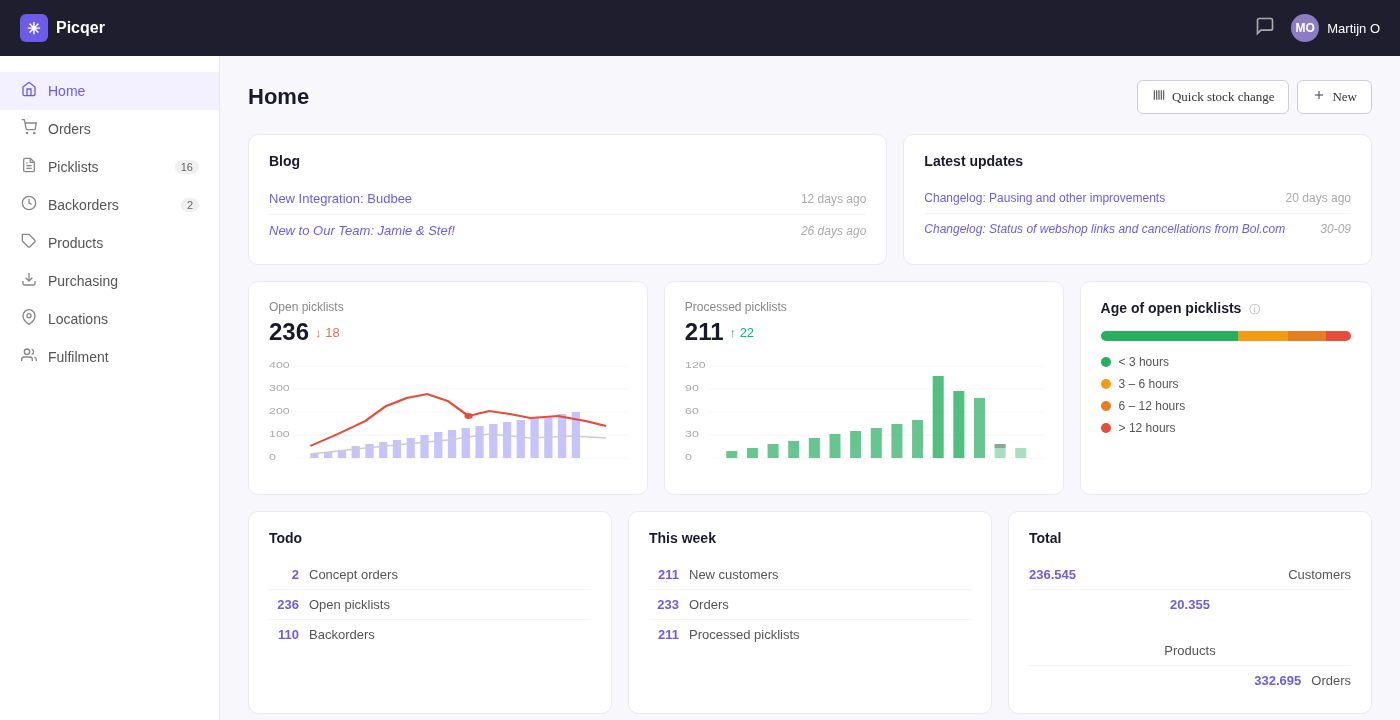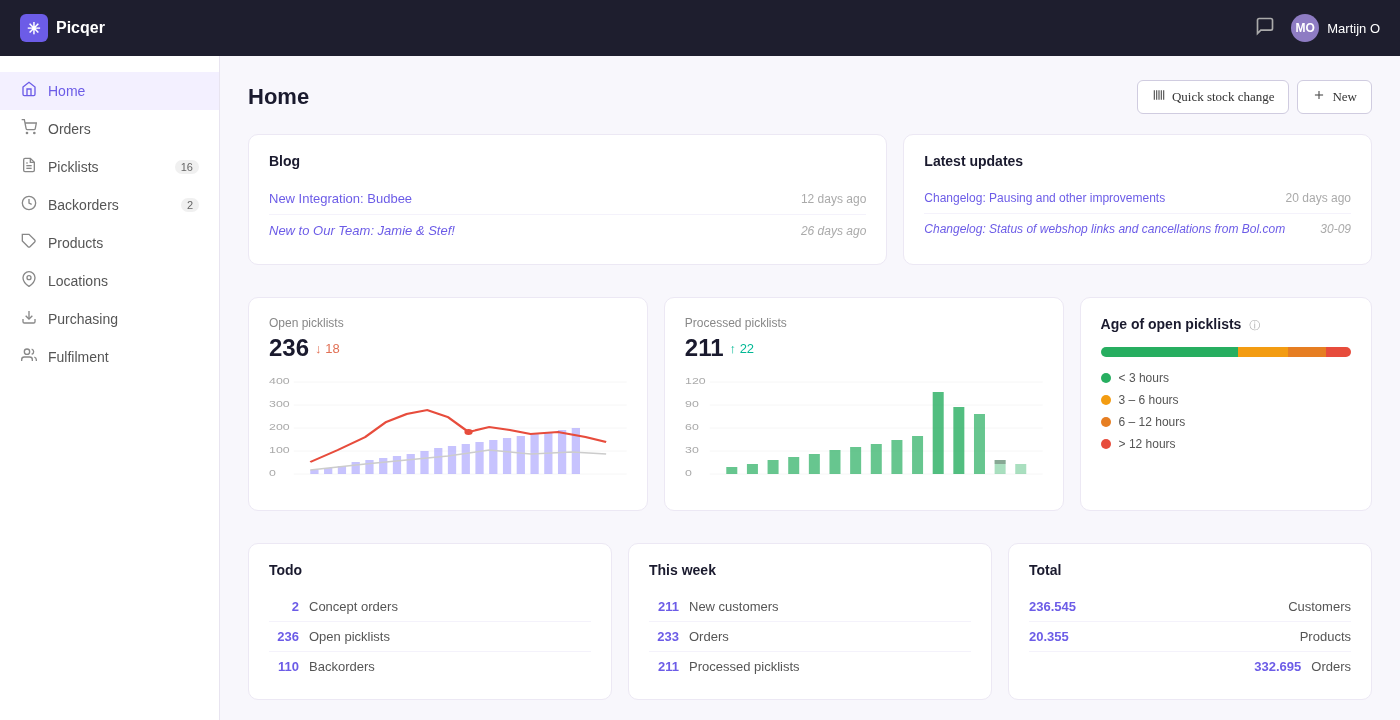--- a/index.html
+++ b/index.html
@@ -49,21 +49,21 @@
     
     .page-header {
       display: flex; align-items: center; margin-bottom: 20px;
     }
     .page-title { font-size: 22px; font-weight: 700; color: #1a1a2e; flex: 1; }
     .header-actions { display: flex; gap: 8px; }
     .btn { display: flex; align-items: center; gap: 6px; padding: 7px 14px; border-radius: 6px; border: 1px solid #d0cce0; background: white; cursor: pointer; font-size: 13px; color: #333; font-weight: 500; font-family: Liberation Serif, serif; }
     .btn-icon { font-size: 14px; }
 
     
-    .cards-row { display: flex; gap: 16px; margin-bottom: 32px; }
+    .cards-row { display: flex; gap: 16px; margin-bottom: 16px; }
 
     
     .card { background: white; border-radius: 10px; padding: 18px 20px; border: 1px solid #ece8f4; }
     .card-title { font-size: 14px; font-weight: 700; color: #1a1a2e; margin-bottom: 14px; }
     .blog-card { flex: 1.4; }
     .blog-item { display: flex; align-items: center; justify-content: space-between; padding: 8px 0; border-bottom: 1px solid #f4f2fb; }
     .blog-item:last-child { border-bottom: none; font-style: italic; }
     .blog-link { color: #6c5ce7; font-size: 13px; text-decoration: none; }
     .blog-date { font-size: 12px; color: #aaa; }
     .updates-card { flex: 1; }
@@ -186,35 +186,35 @@
         <svg width="16" height="16" viewBox="0 0 24 24" fill="none" stroke="#888" stroke-width="2">
             <path d="M20.59 13.41l-7.17 7.17a2 2 0 0 1-2.83 0L2 12V2h10l8.59 8.59a2 2 0 0 1 0 2.82z"></path>
             <line x1="7" y1="7" x2="7.01" y2="7"></line>
           </svg>
       </span>
       <span>Products</span>
     </div>
     <div class="sidebar-item">
       <span class="sidebar-icon">
         <svg width="16" height="16" viewBox="0 0 24 24" fill="none" stroke="#888" stroke-width="2">
-            <path d="M21 10c0 7-9 13-9 13s-9-6-9-13a9 9 0 0 1 18 0z"></path>
-            <circle cx="12" cy="10" r="3"></circle>
-          </svg>
-      </span>
-      <span>Locations</span>
-    </div>
-    <div class="sidebar-item">
-      <span class="sidebar-icon">
-        <svg width="16" height="16" viewBox="0 0 24 24" fill="none" stroke="#888" stroke-width="2">
             <path d="M21 15v4a2 2 0 0 1-2 2H5a2 2 0 0 1-2-2v-4"></path>
             <polyline points="7 10 12 15 17 10"></polyline>
             <line x1="12" y1="15" x2="12" y2="3"></line>
           </svg>
       </span>
       <span>Purchasing</span>
+    </div>
+    <div class="sidebar-item">
+      <span class="sidebar-icon">
+        <svg width="16" height="16" viewBox="0 0 24 24" fill="none" stroke="#888" stroke-width="2">
+            <path d="M21 10c0 7-9 13-9 13s-9-6-9-13a9 9 0 0 1 18 0z"></path>
+            <circle cx="12" cy="10" r="3"></circle>
+          </svg>
+      </span>
+      <span>Locations</span>
     </div>
     <div class="sidebar-item">
       <span class="sidebar-icon">
         <svg width="16" height="16" viewBox="0 0 24 24" fill="none" stroke="#888" stroke-width="2">
             <path d="M17 21v-2a4 4 0 0 0-4-4H5a4 4 0 0 0-4 4v2"></path>
             <circle cx="9" cy="7" r="4"></circle>
             <path d="M23 21v-2a4 4 0 0 0-3-3.87"></path>
             <path d="M16 3.13a4 4 0 0 1 0 7.75"></path>
           </svg>
       </span>
@@ -439,21 +439,21 @@
           <span class="todo-label">Processed picklists</span>
         </div>
       </div>
 
       <div class="card total-card">
         <div class="card-title">Total</div>
         <div class="todo-item" style="flex-direction:row; justify-content:space-between;gap:12px;">
           <span class="todo-num">236.545</span>
           <span class="todo-label">Customers</span>
         </div>
-        <div class="todo-item" style="flex-direction:row; justify-content:space-between;gap:31px;">
+        <div class="todo-item" style="flex-direction:column; justify-content:space-between;gap:31px;">
           <span class="todo-num">20.355</span>
           <span class="todo-label">Products</span>
         </div>
         <div class="todo-item" style="flex-direction:row; justify-content:flex-end;">
           <span class="todo-num">332.695</span>
           <span class="todo-label">Orders</span>
         </div>
       </div>
 
     </div>

